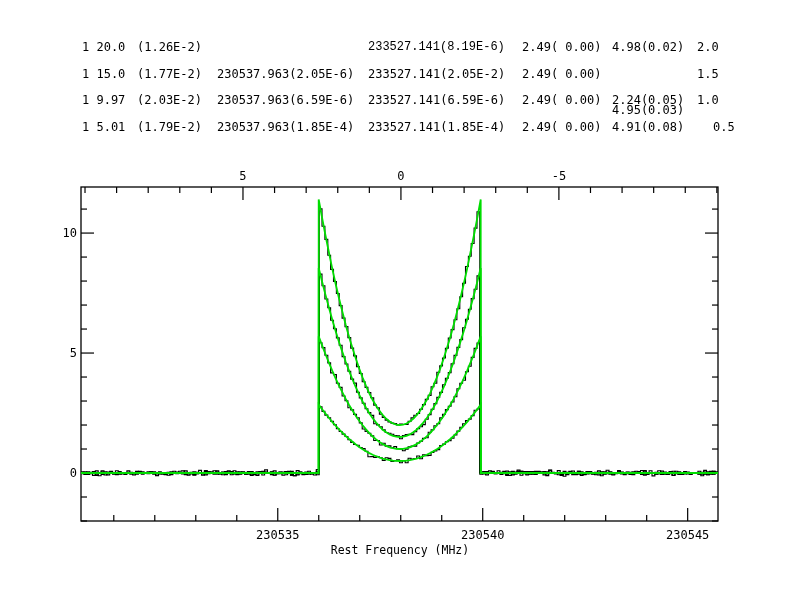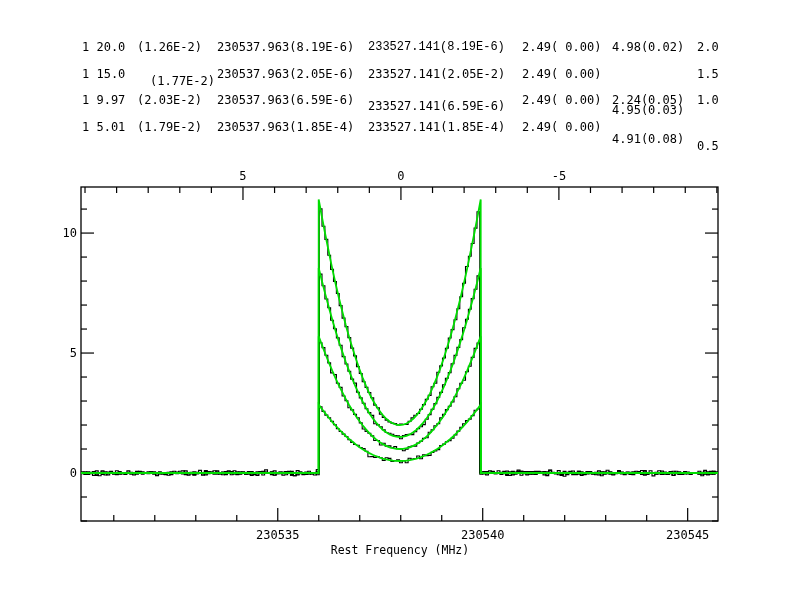--- a/index.html
+++ b/index.html
@@ -12,46 +12,45 @@
   #xlabel{position:absolute;left:200px;top:543px;width:400px;text-align:center;
           font:11.5px "DejaVu Sans Mono", monospace;color:#000;}
 </style>
 </head>
 <body>
 
 <div id="screen">
   <div id="fit-table">
       <span class="cell" style="left: 82px; top: 40px;">1 20.0</span>
       <span class="cell" style="left: 137px; top: 40px;">(1.26E-2)</span>
-      <span class="cell" style="left: 217px; top: 40px;">230537.963(8.19E-6)</span>
       <span class="cell" style="left: 368px; top: 40px; font-family: Liberation Mono, monospace;">233527.141(8.19E-6)</span>
       <span class="cell" style="left: 522px; top: 40px;">2.49( 0.00)</span>
       <span class="cell" style="left: 612px; top: 40px;">4.98(0.02)</span>
       <span class="cell" style="left: 697px; top: 40px;">2.0</span>
       <span class="cell" style="left: 82px; top: 67px;">1 15.0</span>
-      <span class="cell" style="left: 150px; top: 67px; margin-top: 7px;">(1.77E-2)</span>
+      <span class="cell" style="left: 137px; top: 67px;">(1.77E-2)</span>
       <span class="cell" style="left: 217px; top: 67px;">230537.963(2.05E-6)</span>
       <span class="cell" style="left: 368px; top: 67px;">233527.141(2.05E-2)</span>
       <span class="cell" style="left: 522px; top: 67px;">2.49( 0.00)</span>
       <span class="cell" style="left: 612px; top: 67px; margin-top: 36px;">4.95(0.03)</span>
       <span class="cell" style="left: 697px; top: 67px;">1.5</span>
       <span class="cell" style="left: 82px; top: 93px;">1 9.97</span>
       <span class="cell" style="left: 137px; top: 93px; text-align: right;">(2.03E-2)</span>
       <span class="cell" style="left: 217px; top: 93px;">230537.963(6.59E-6)</span>
-      <span class="cell" style="left: 368px; top: 99px;">233527.141(6.59E-6)</span>
+      <span class="cell" style="left: 368px; top: 93px;">233527.141(6.59E-6)</span>
       <span class="cell" style="left: 522px; top: 93px;">2.49( 0.00)</span>
       <span class="cell" style="left: 612px; top: 93px;">2.24(0.05)</span>
       <span class="cell" style="left: 697px; top: 93px;">1.0</span>
       <span class="cell" style="left: 82px; top: 120px;">1 5.01</span>
       <span class="cell" style="left: 137px; top: 120px;">(1.79E-2)</span>
       <span class="cell" style="left: 217px; top: 120px;">230537.963(1.85E-4)</span>
       <span class="cell" style="left: 368px; top: 120px;">233527.141(1.85E-4)</span>
       <span class="cell" style="left: 522px; top: 120px;">2.49( 0.00)</span>
-      <span class="cell" style="left: 612px; top: 120px; margin-top: 12px;">4.91(0.08)</span>
-      <span class="cell" style="left: 697px; top: 120px; margin-top: 19px;">0.5</span>
+      <span class="cell" style="left: 612px; top: 120px;">4.91(0.08)</span>
+      <span class="cell" style="left: 713px; top: 120px;">0.5</span>
     </div>
   <svg id="plot" viewBox="0 0 800 600" xmlns="http://www.w3.org/2000/svg">
       <rect x="81" y="187" width="637" height="334" fill="none" stroke="#000000" stroke-width="1.3"></rect>
       <line x1="113.79279279235982" y1="521" x2="113.79279279235982" y2="515" stroke="#000" stroke-width="1.2"></line>
       <line x1="154.78378378340608" y1="521" x2="154.78378378340608" y2="515" stroke="#000" stroke-width="1.2"></line>
       <line x1="195.77477477445234" y1="521" x2="195.77477477445234" y2="515" stroke="#000" stroke-width="1.2"></line>
       <line x1="236.7657657654986" y1="521" x2="236.7657657654986" y2="515" stroke="#000" stroke-width="1.2"></line>
       <line x1="277.75675675654486" y1="521" x2="277.75675675654486" y2="508" stroke="#000" stroke-width="1.2"></line>
       <line x1="318.7477477475911" y1="521" x2="318.7477477475911" y2="515" stroke="#000" stroke-width="1.2"></line>
       <line x1="359.7387387386374" y1="521" x2="359.7387387386374" y2="515" stroke="#000" stroke-width="1.2"></line>

